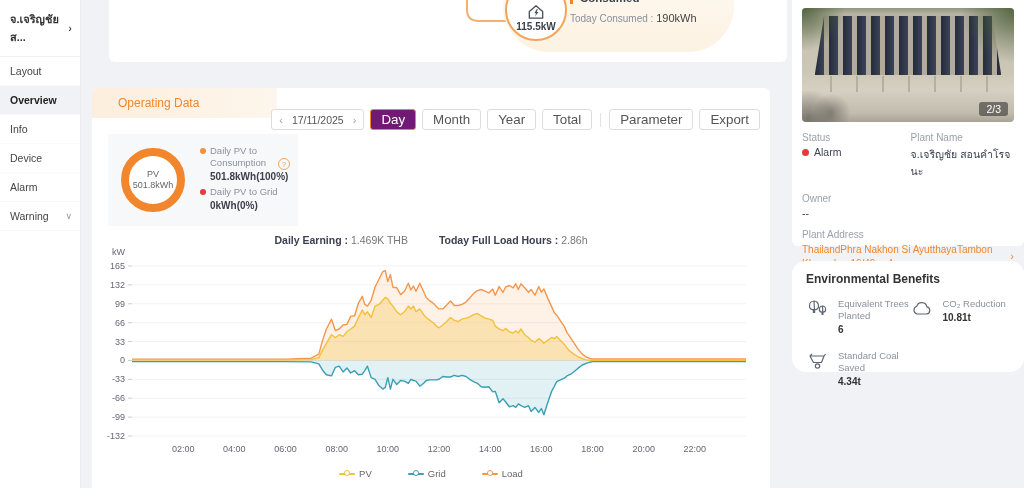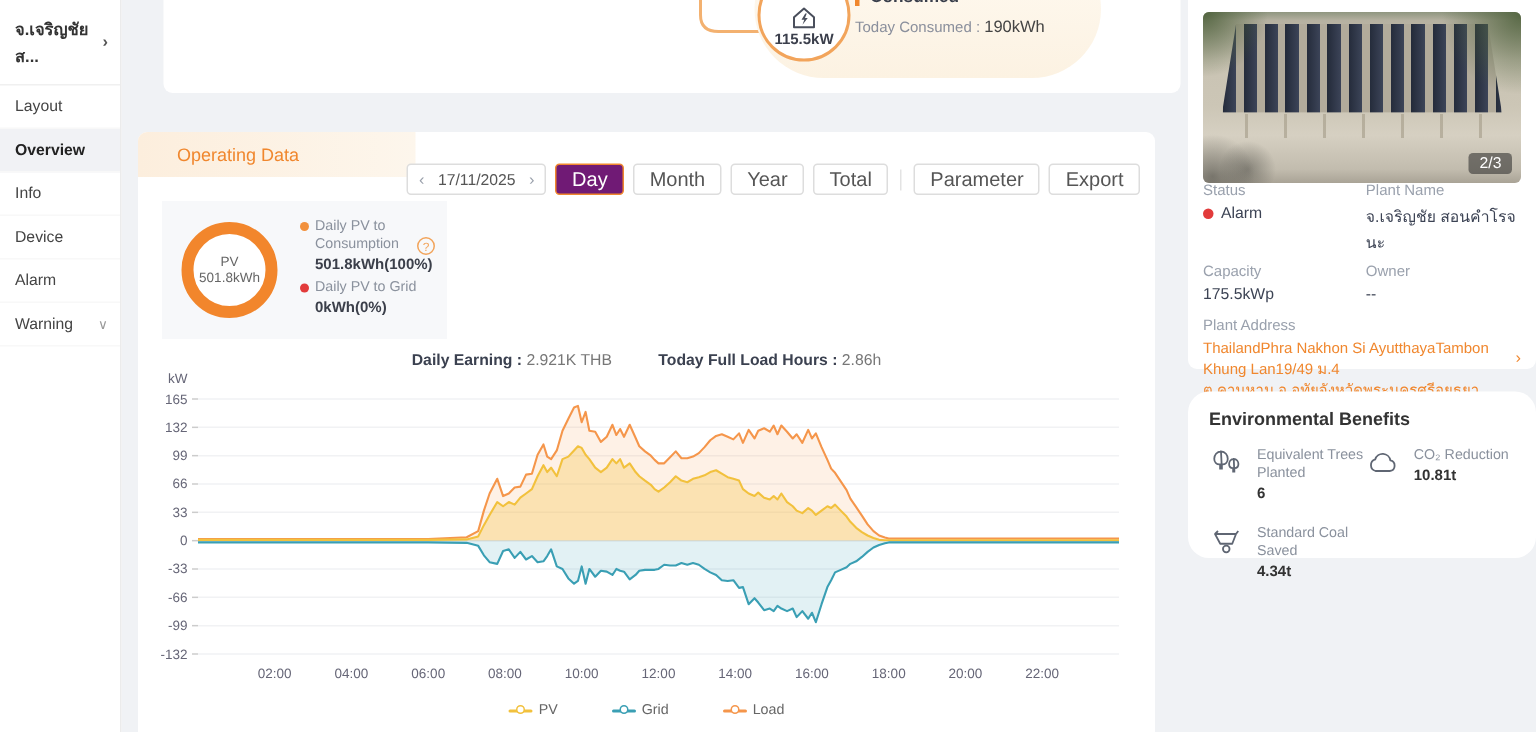--- a/index.html
+++ b/index.html
@@ -70,21 +70,21 @@
            background:radial-gradient(circle at 0% 0%, rgba(74,94,56,.9), transparent 18%),
                       radial-gradient(circle at 100% 2%, rgba(74,94,56,.85), transparent 22%),
                       radial-gradient(circle at 3% 96%, rgba(60,60,55,.5), transparent 12%),
                       radial-gradient(circle at 14% 92%, rgba(60,60,55,.45), transparent 9%); }
   .panels { position:absolute; left:6%; right:6%; top:7%; height:52%;
             background:repeating-linear-gradient(90deg,#242b3a 0px,#3c4458 9px,#b2ab9b 9px,#b2ab9b 14px);
             clip-path:polygon(5% 0, 95% 0, 100% 100%, 0% 100%); }
   .roofedge { position:absolute; left:2%; right:2%; top:60%; height:14%;
             background:repeating-linear-gradient(90deg,transparent 0 24px, #aaa28f 24px 26px); opacity:.7; }
   .badge { position:absolute; right:6px; bottom:6px; background:rgba(40,40,40,.55); color:#fff; font-size:10.5px; padding:1px 7px; border-radius:3px; }
-  .info-grid { display:grid; grid-template-columns:1.05fr 1fr; row-gap:6px; font-size:10px; }
+  .info-grid { display:grid; grid-template-columns:1.05fr 1fr; margin-top:10px; row-gap:13px; font-size:10px; }
   .info-grid .ilbl { color:#9aa1ad; margin-bottom:3px; }
   .info-grid .ival { color:#3c4354; font-size:10.5px; }
   .status-val { display:flex; align-items:center; gap:5px; color:#3c4354; font-size:10.5px; }
   .status-dot { width:7px; height:7px; border-radius:50%; background:#e23b3b; }
   .addr-lbl { color:#9aa1ad; font-size:10px; margin-top:10px; }
   .addr { color:#f0872e; font-size:10px; line-height:1.4; margin-top:3px; cursor:pointer; }
   .addr .l1 { display:flex; justify-content:space-between; align-items:center; }
   .addr .chev { font-size:11px; margin-left:4px; }
 
   .env-card { position:absolute; left:792px; top:261px; width:232px; height:111px; background:#fff; border-radius:14px; padding:11px 14px; }
@@ -184,21 +184,21 @@
         </div>
         <div class="val">0kWh(0%)</div>
       </div>
       <div class="help">?</div>
     </div>
 
 
     <div class="earning">
       <span class="seg">
         <b>Daily Earning</b><b> : </b>
-        <span>2.921K THB</span>
+        <span>1.469K THB</span>
       </span>
       <span class="seg">
         <b>Today Full Load Hours</b><b> : </b>
         <span>2.86h</span>
       </span>
     </div>
 
     <div class="chart-wrap">
       <svg id="chart-svg" width="666" height="218">
           <line x1="34" x2="648" y1="20" y2="20" stroke="#f1f2f4" stroke-width="1"></line>
@@ -281,24 +281,20 @@
         <div class="status-val">
           <span class="status-dot"></span>
           <span>Alarm</span>
         </div>
       </div>
       <div>
         <div class="ilbl">Plant Name</div>
         <div class="ival">จ.เจริญชัย สอนคำโรจนะ</div>
       </div>
       <div>
-        <div class="ilbl">Capacity</div>
-        <div class="ival">175.5kWp</div>
-      </div>
-      <div>
         <div class="ilbl">Owner</div>
         <div class="ival">--</div>
       </div>
     </div>
     <div class="addr-lbl">Plant Address</div>
     <div class="addr">
       <div class="l1">
         <span>ThailandPhra Nakhon Si AyutthayaTambon Khung Lan19/49 ม.4</span>
         <span class="chev">›</span>
       </div>

